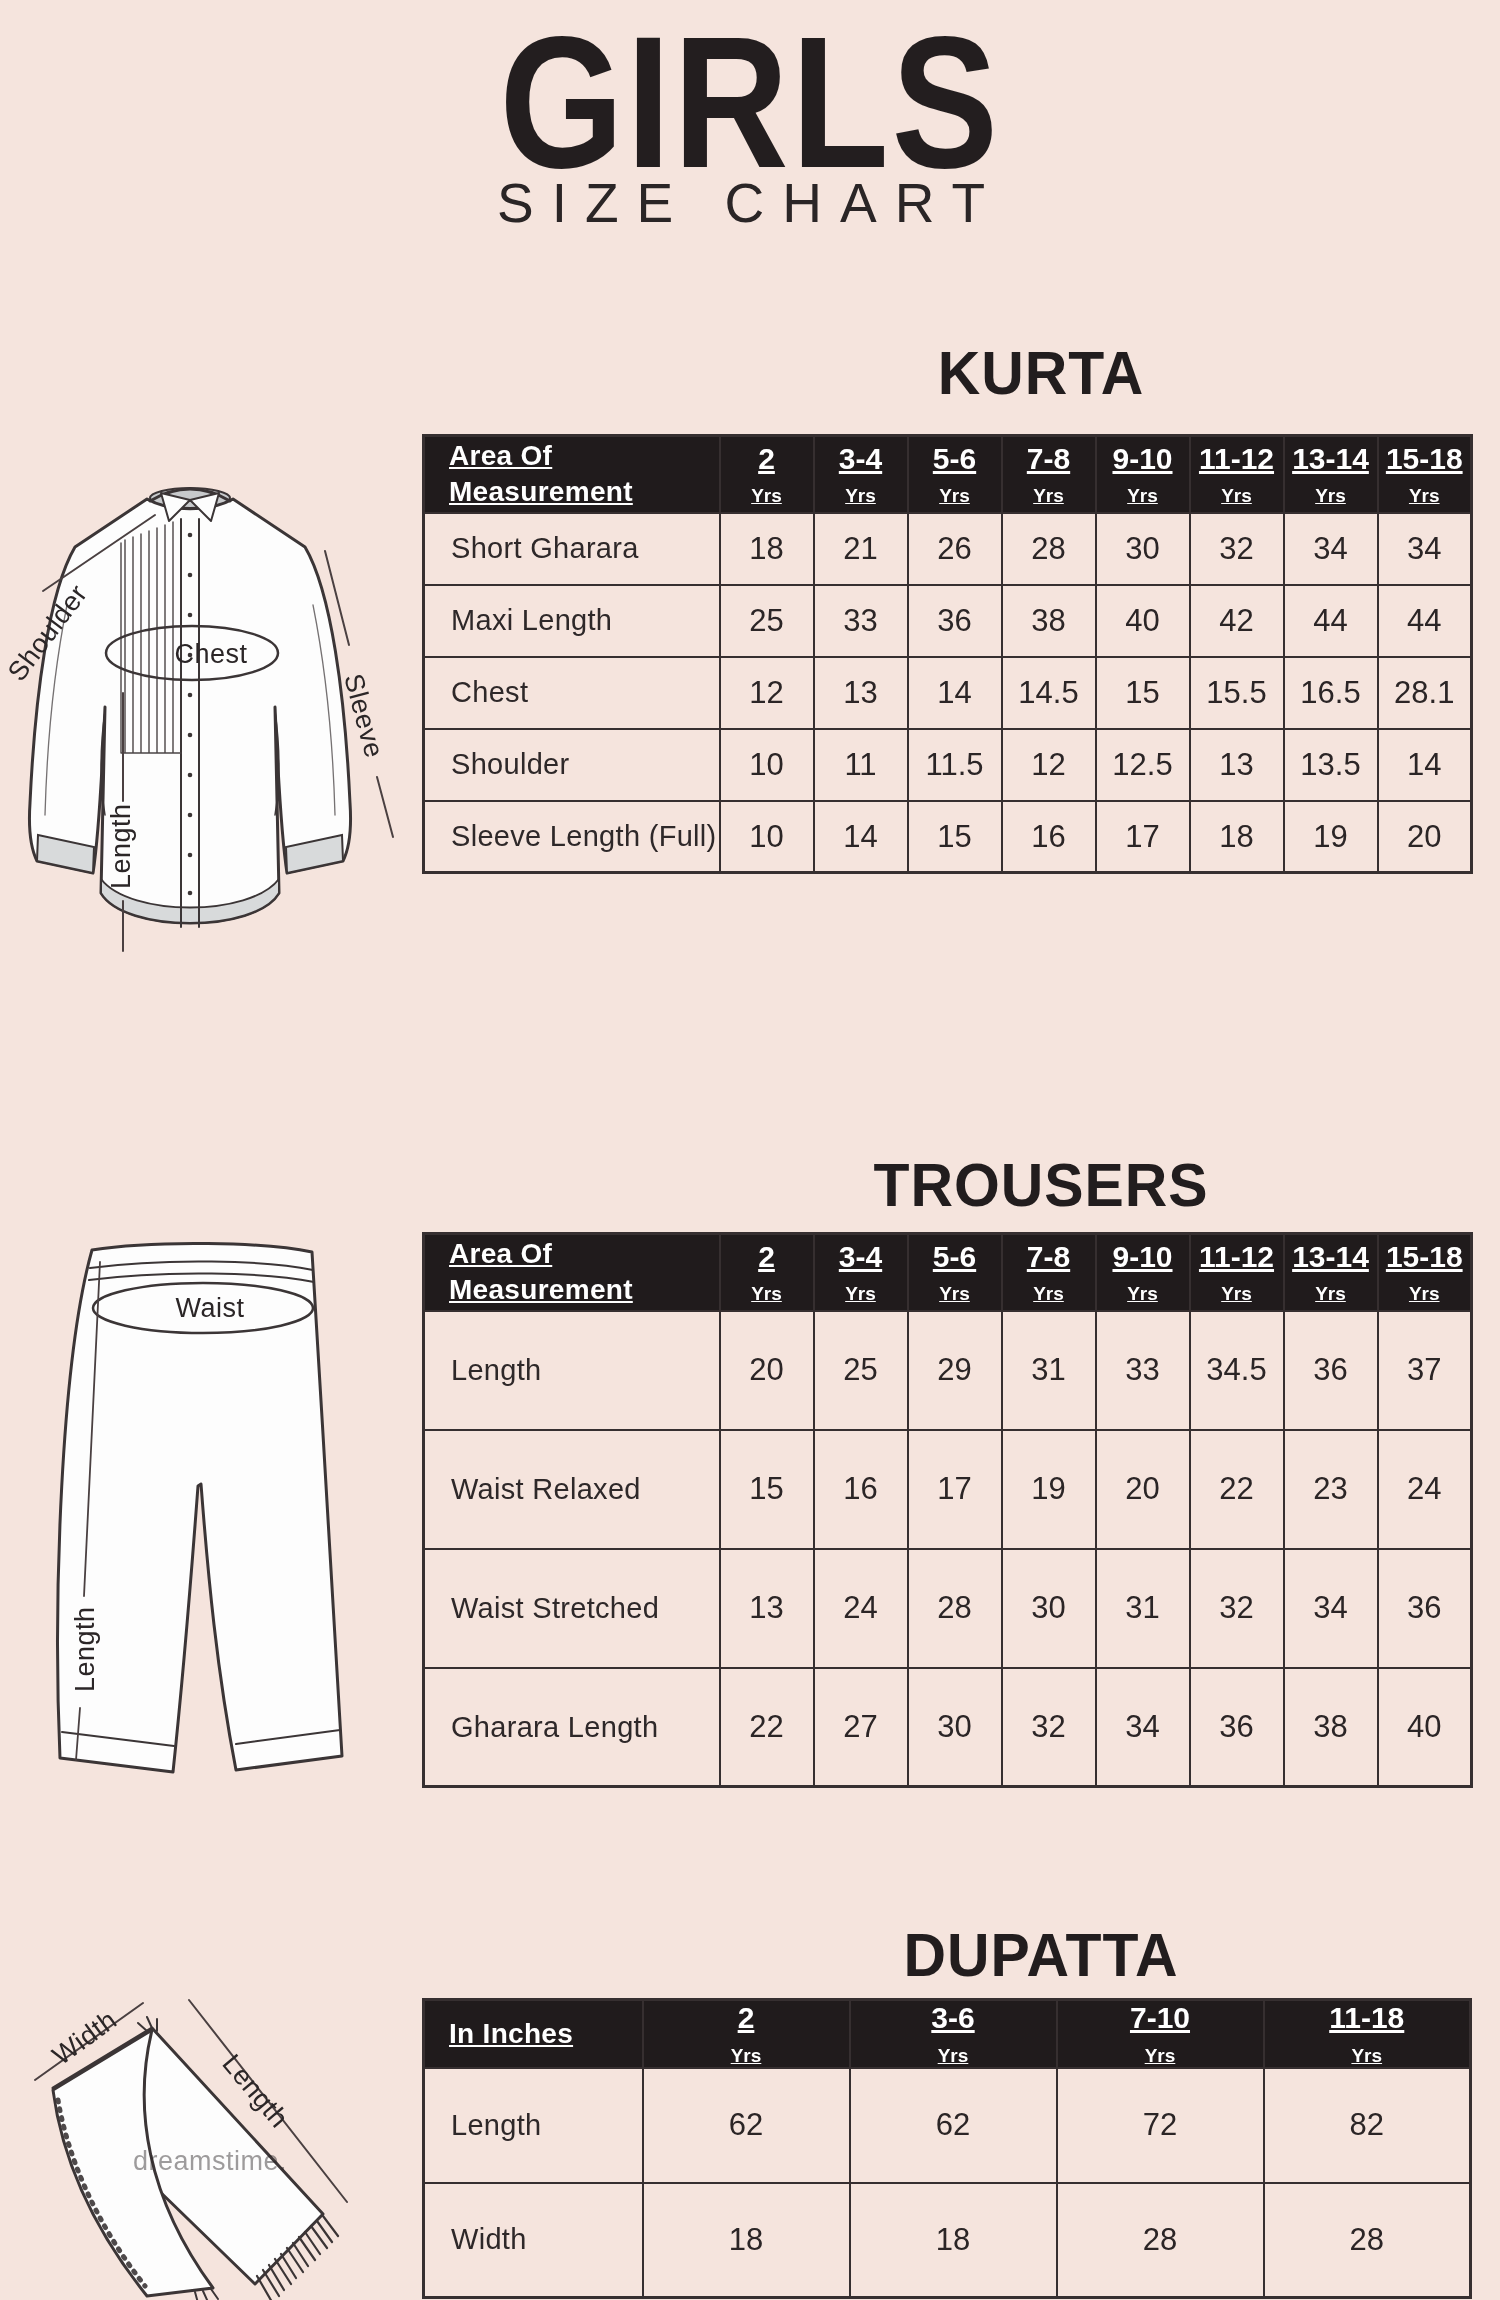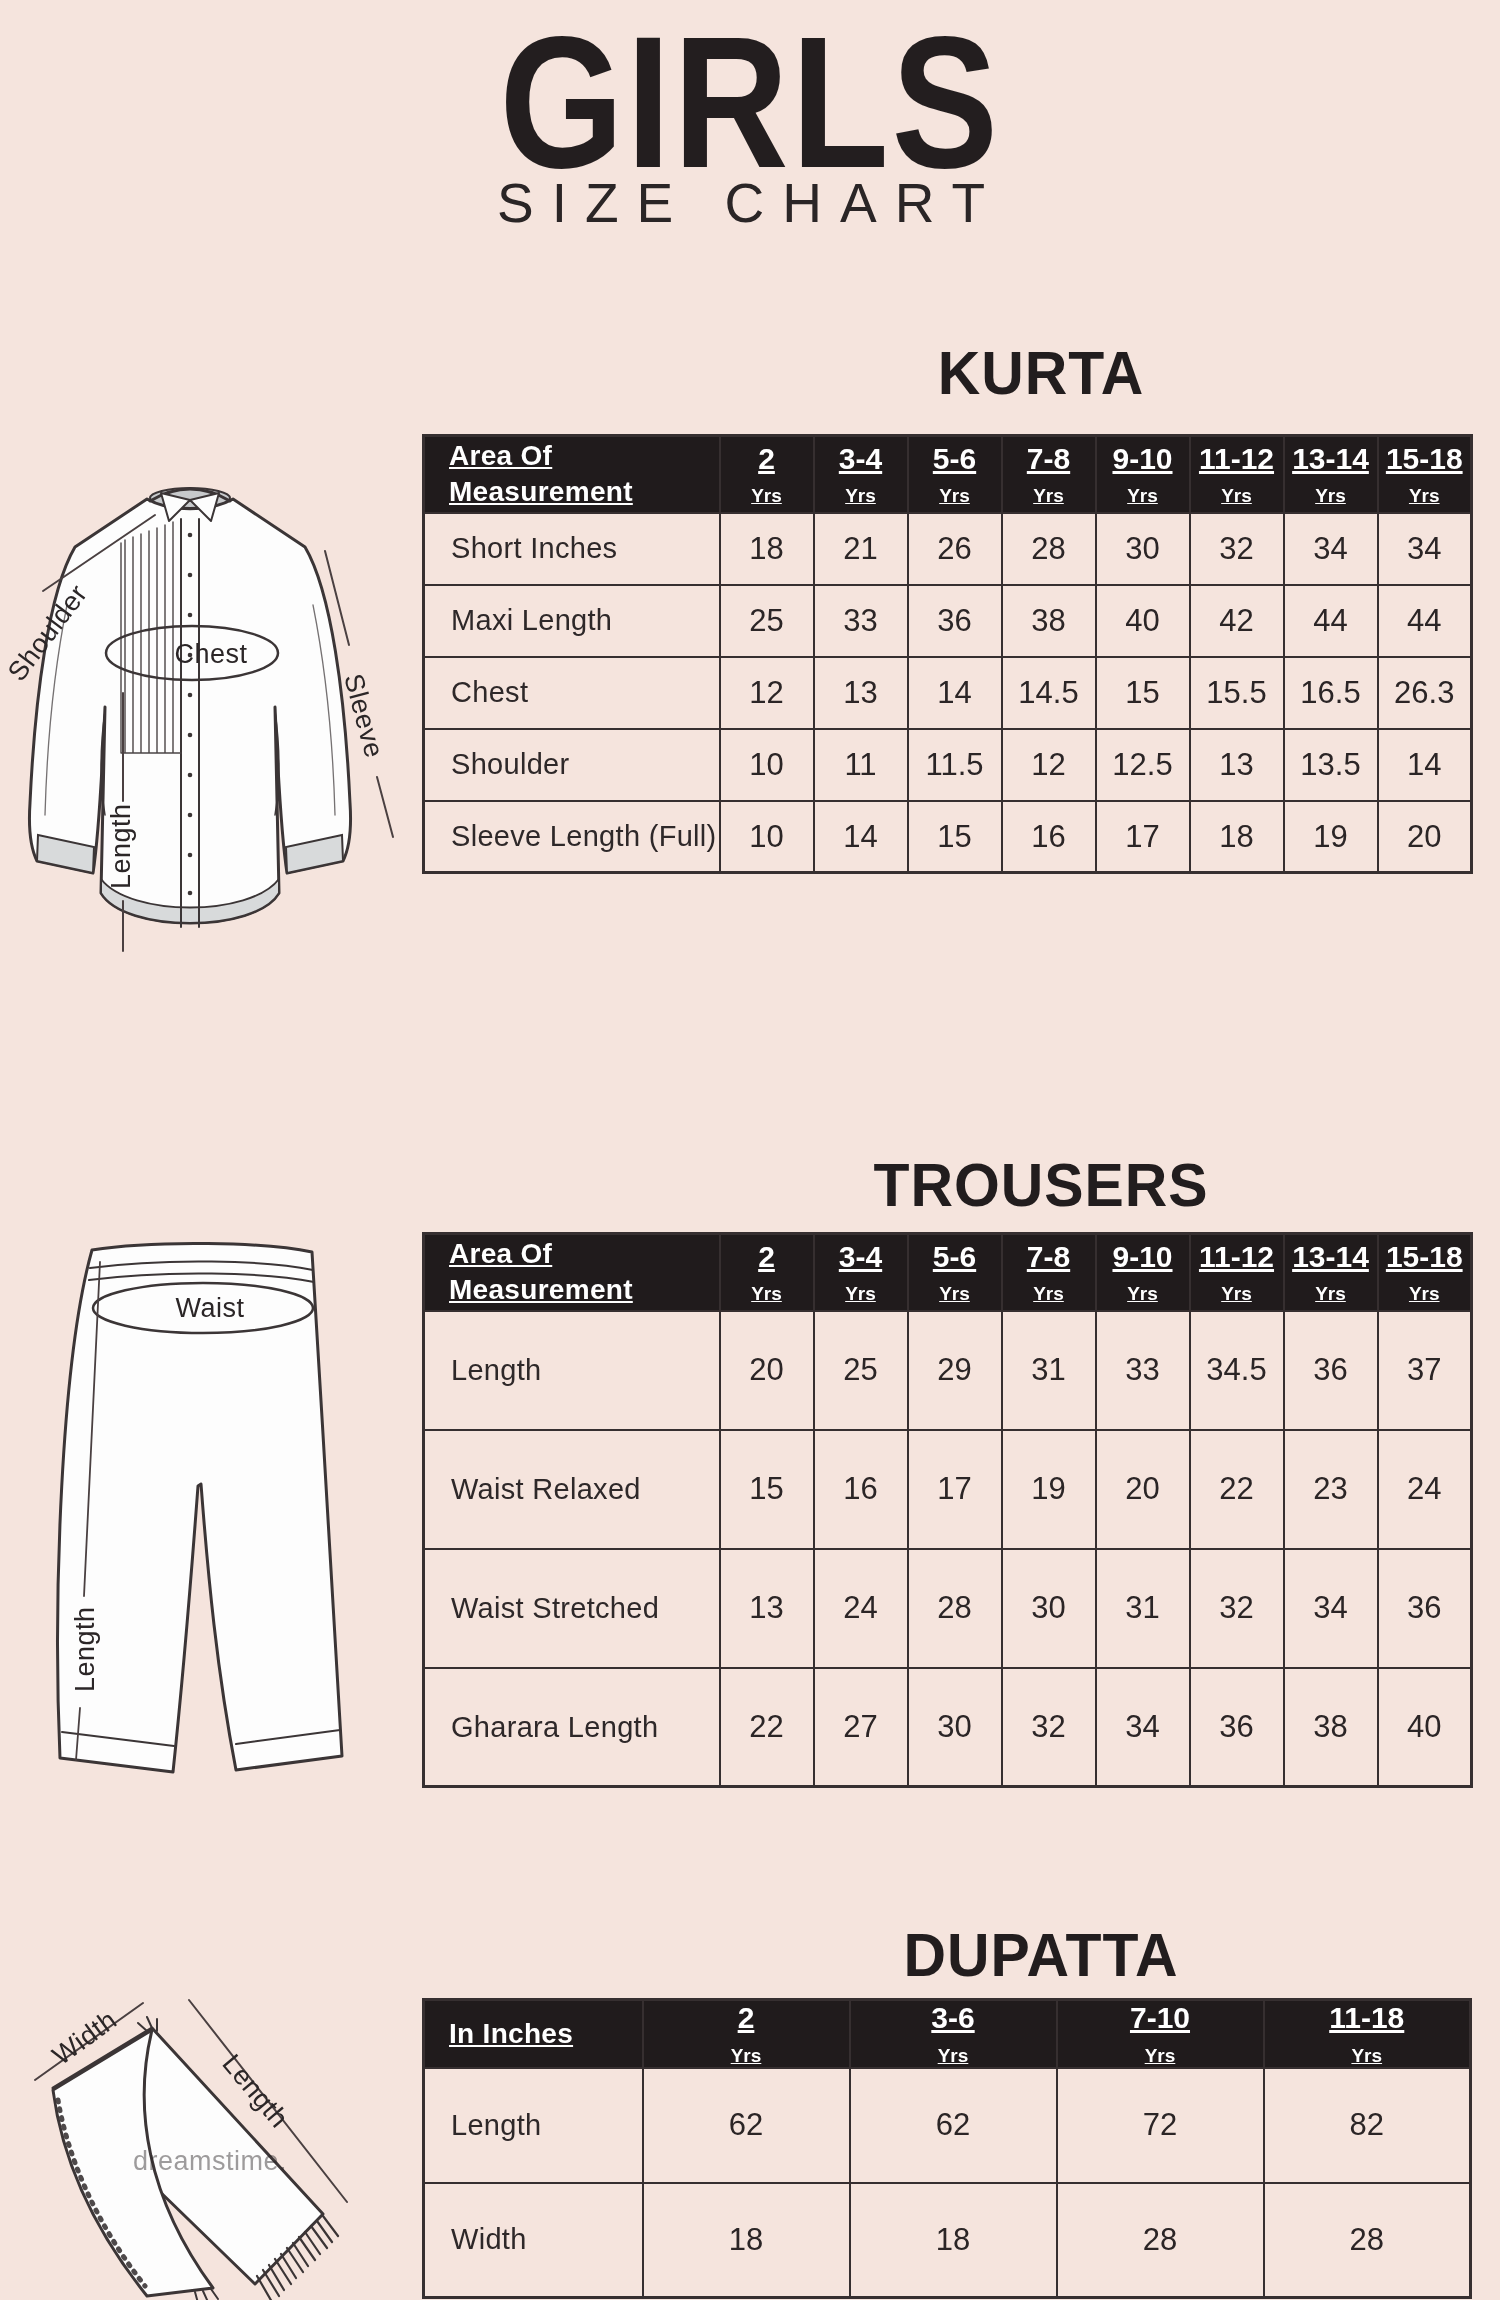--- a/index.html
+++ b/index.html
@@ -134,21 +134,21 @@
           <div class="hdr-unit">Yrs</div>
         </th>
         <th>
           <div class="hdr-age">15-18</div>
           <div class="hdr-unit">Yrs</div>
         </th>
       </tr>
     </thead>
     <tbody>
       <tr>
-        <td class="row-label">Short Inches</td>
+        <td class="row-label">Short Gharara</td>
         <td class="cell-value">18</td>
         <td class="cell-value">21</td>
         <td class="cell-value">26</td>
         <td class="cell-value">28</td>
         <td class="cell-value">30</td>
         <td class="cell-value">32</td>
         <td class="cell-value">34</td>
         <td class="cell-value">34</td>
       </tr>
       <tr>
@@ -164,21 +164,21 @@
       </tr>
       <tr>
         <td class="row-label">Chest</td>
         <td class="cell-value">12</td>
         <td class="cell-value">13</td>
         <td class="cell-value">14</td>
         <td class="cell-value">14.5</td>
         <td class="cell-value">15</td>
         <td class="cell-value">15.5</td>
         <td class="cell-value">16.5</td>
-        <td class="cell-value">26.3</td>
+        <td class="cell-value">28.1</td>
       </tr>
       <tr>
         <td class="row-label">Shoulder</td>
         <td class="cell-value">10</td>
         <td class="cell-value">11</td>
         <td class="cell-value">11.5</td>
         <td class="cell-value">12</td>
         <td class="cell-value">12.5</td>
         <td class="cell-value">13</td>
         <td class="cell-value">13.5</td>

